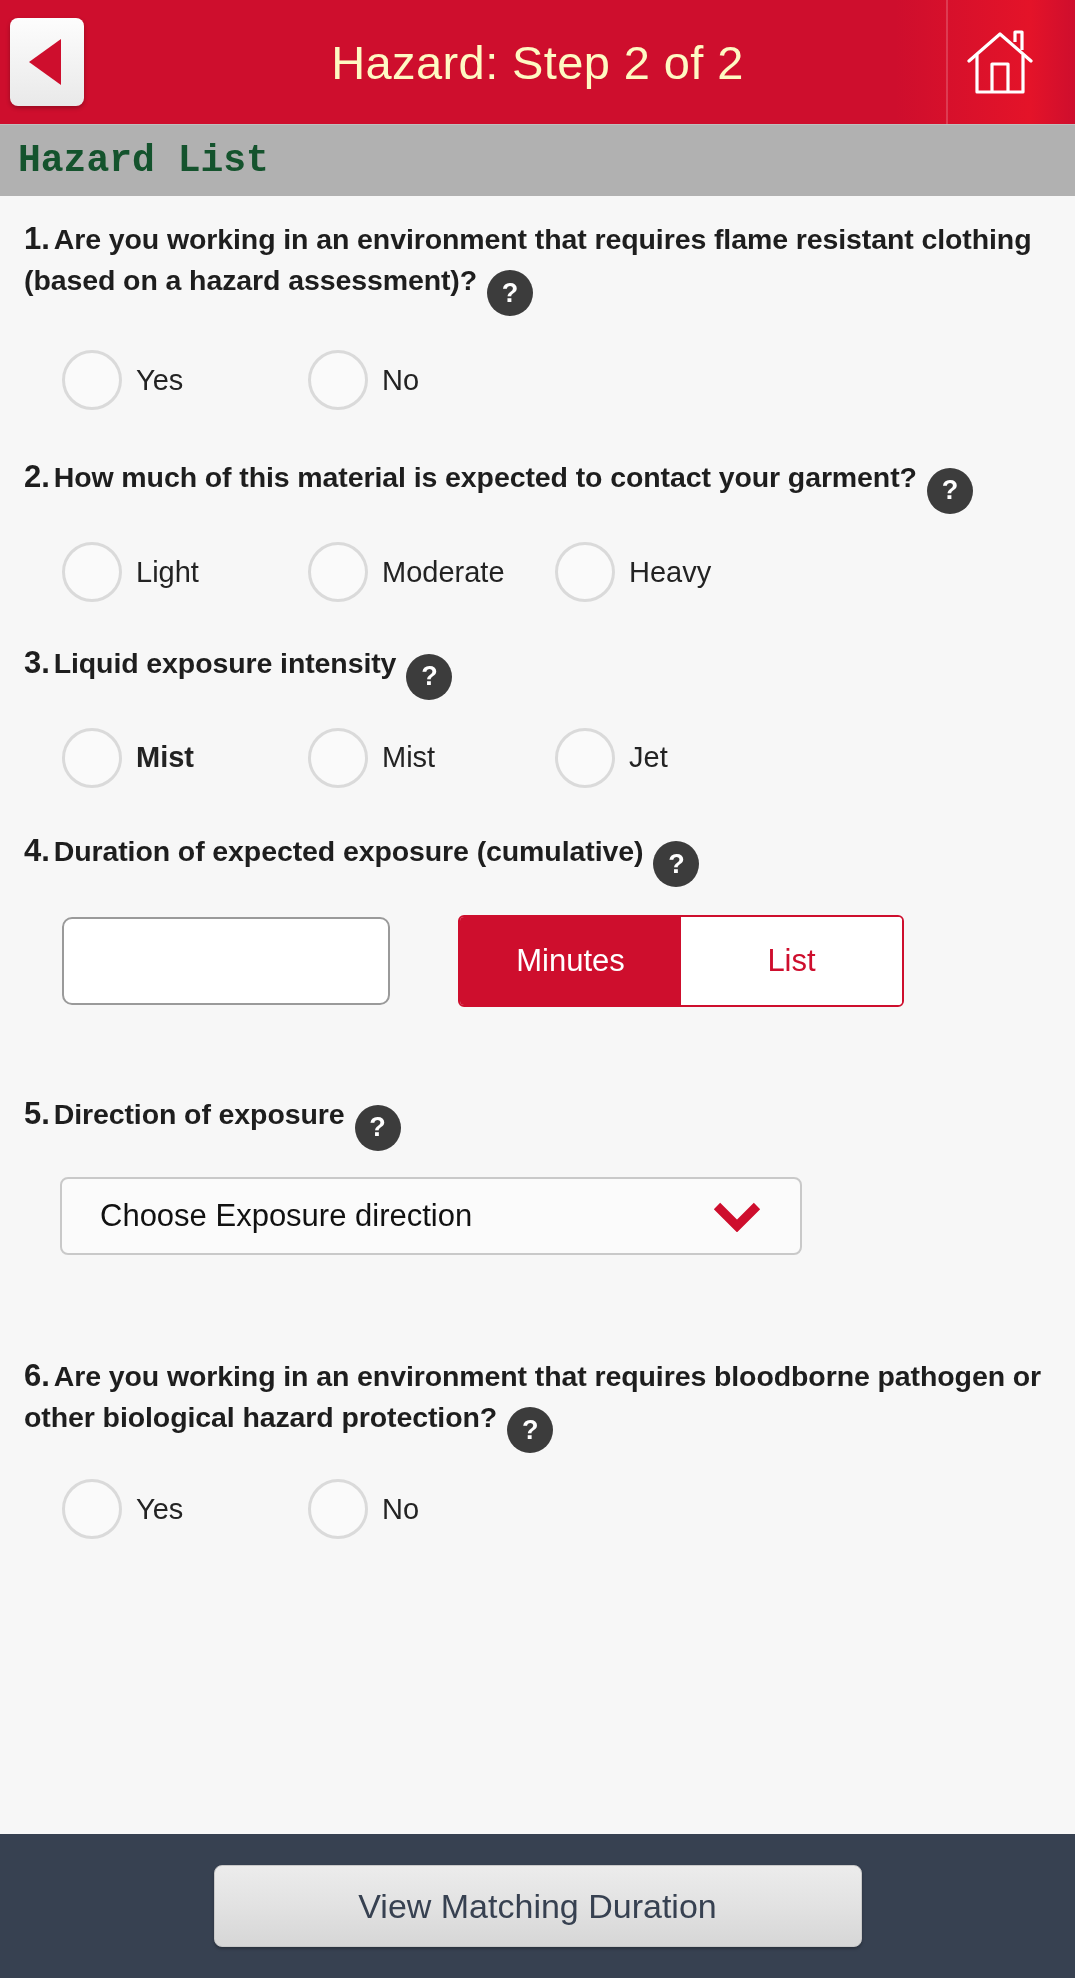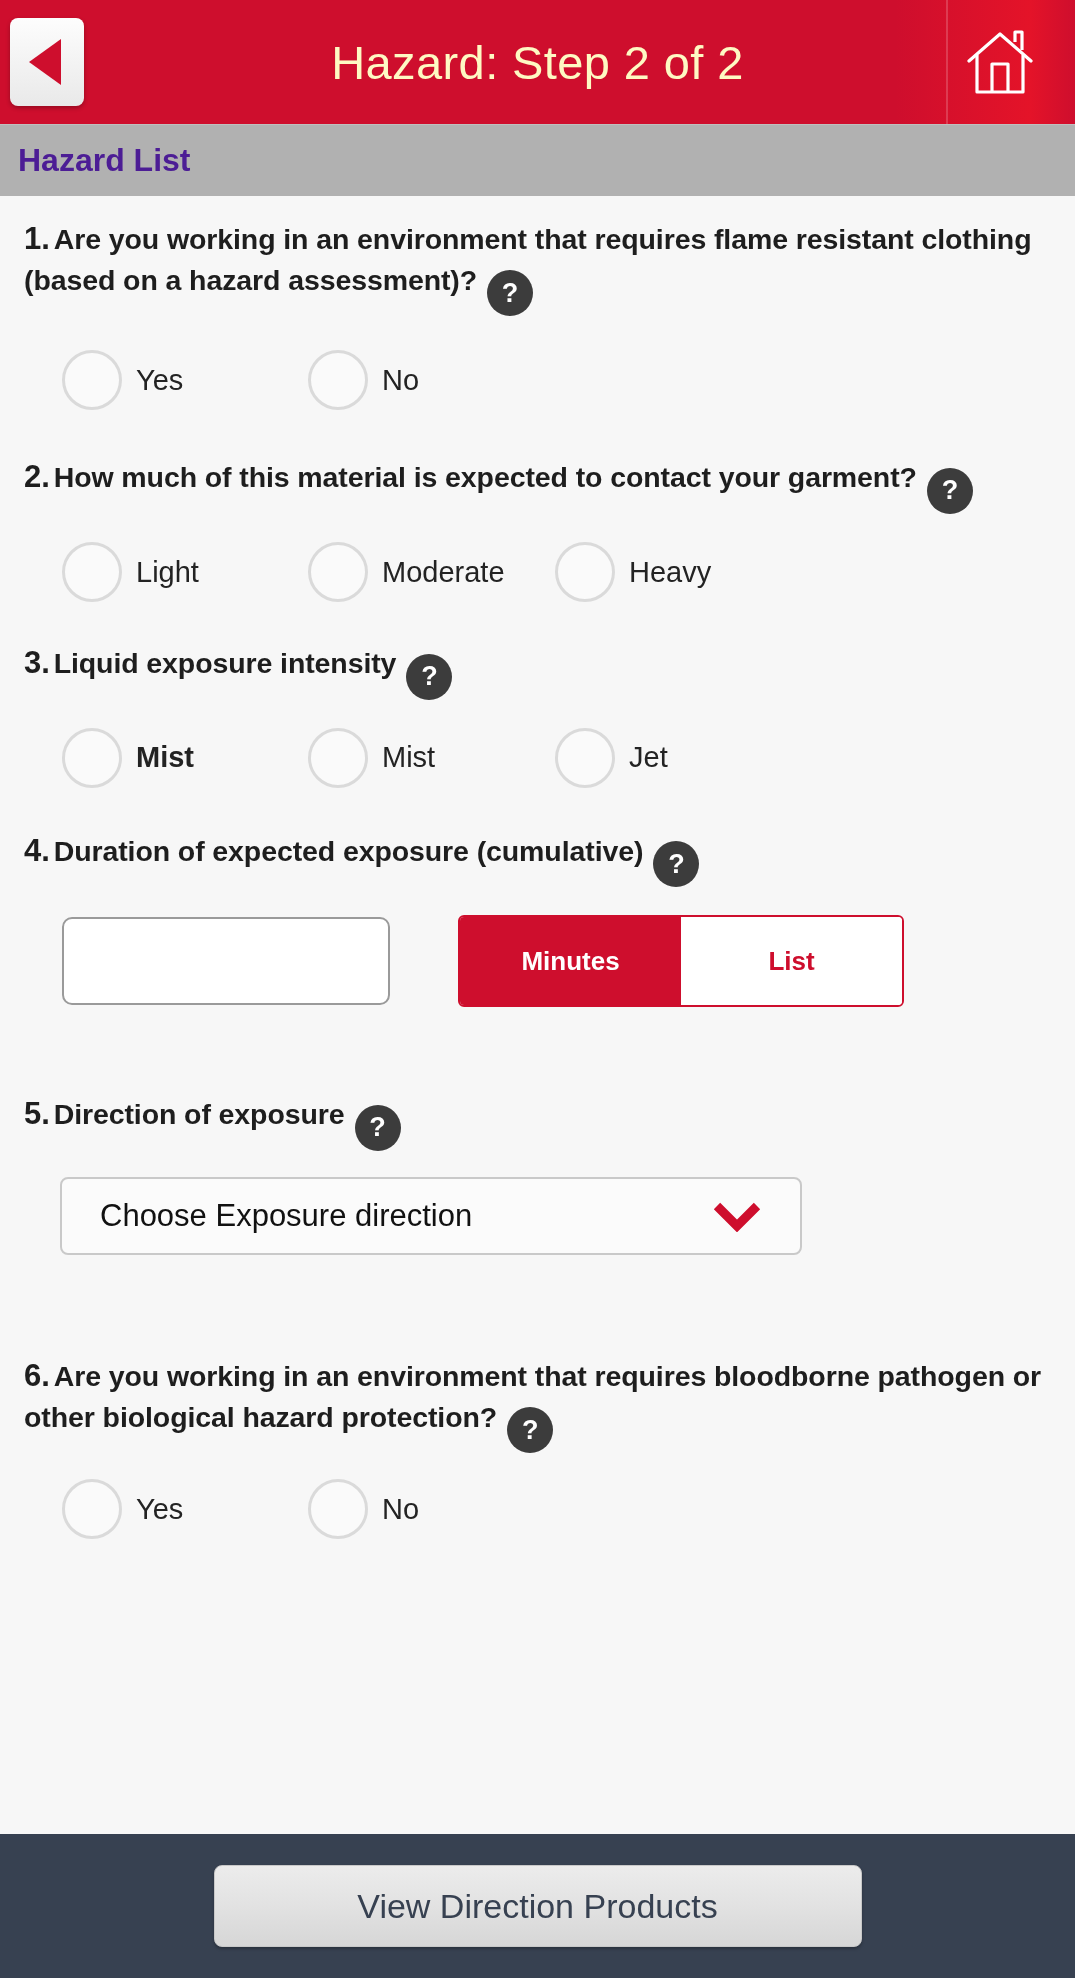--- a/index.html
+++ b/index.html
@@ -82,23 +82,24 @@
   
   .section-bar {
     height: 72px;
     background: #b1b1b1;
     display: flex; align-items: center;
     flex: 0 0 auto;
     border-top: 1px solid #bfbfbf;
   }
   .section-bar-title {
     margin-left: 18px;
-    font-size: 32px;
+    font-size: 38px;
     font-weight: bold;
-    color: #4c1d95;
+    color: #14532d;
+    font-family: Liberation Mono, monospace;
   }
 
   
   .content {
     flex: 1 1 auto;
     overflow: hidden;
     padding: 0 0 0 0;
     background: #f7f7f7;
   }
 
@@ -179,22 +180,22 @@
     margin-left: 68px;
     border-radius: 6px;
     overflow: hidden;
     border: 2px solid #ce0e2d;
     height: 92px;
     width: 446px;
   }
   .seg-btn {
     flex: 1 1 50%;
     display: flex; align-items: center; justify-content: center;
-    font-size: 26px;
-    font-weight: bold;
+    font-size: 31px;
+    font-weight: normal;
     font-family: "Liberation Sans", sans-serif;
     cursor: pointer;
     border: none;
   }
   .seg-btn.active { background: #ce0e2d; color: #ffffff; }
   .seg-btn.inactive { background: #ffffff; color: #ce0e2d; }
 
   
   .select-box {
     margin: 0 auto 0 36px;
@@ -359,16 +360,16 @@
         <div class="radio-opt">
           <div class="radio-circle"></div>
           <div class="radio-label">No</div>
         </div>
       </div>
     </div>
 
   </div>
 
   <div class="footer">
-    <div class="footer-btn">View Direction Products</div>
+    <div class="footer-btn">View Matching Duration</div>
   </div>
 
 </div>
 
 </body></html>

